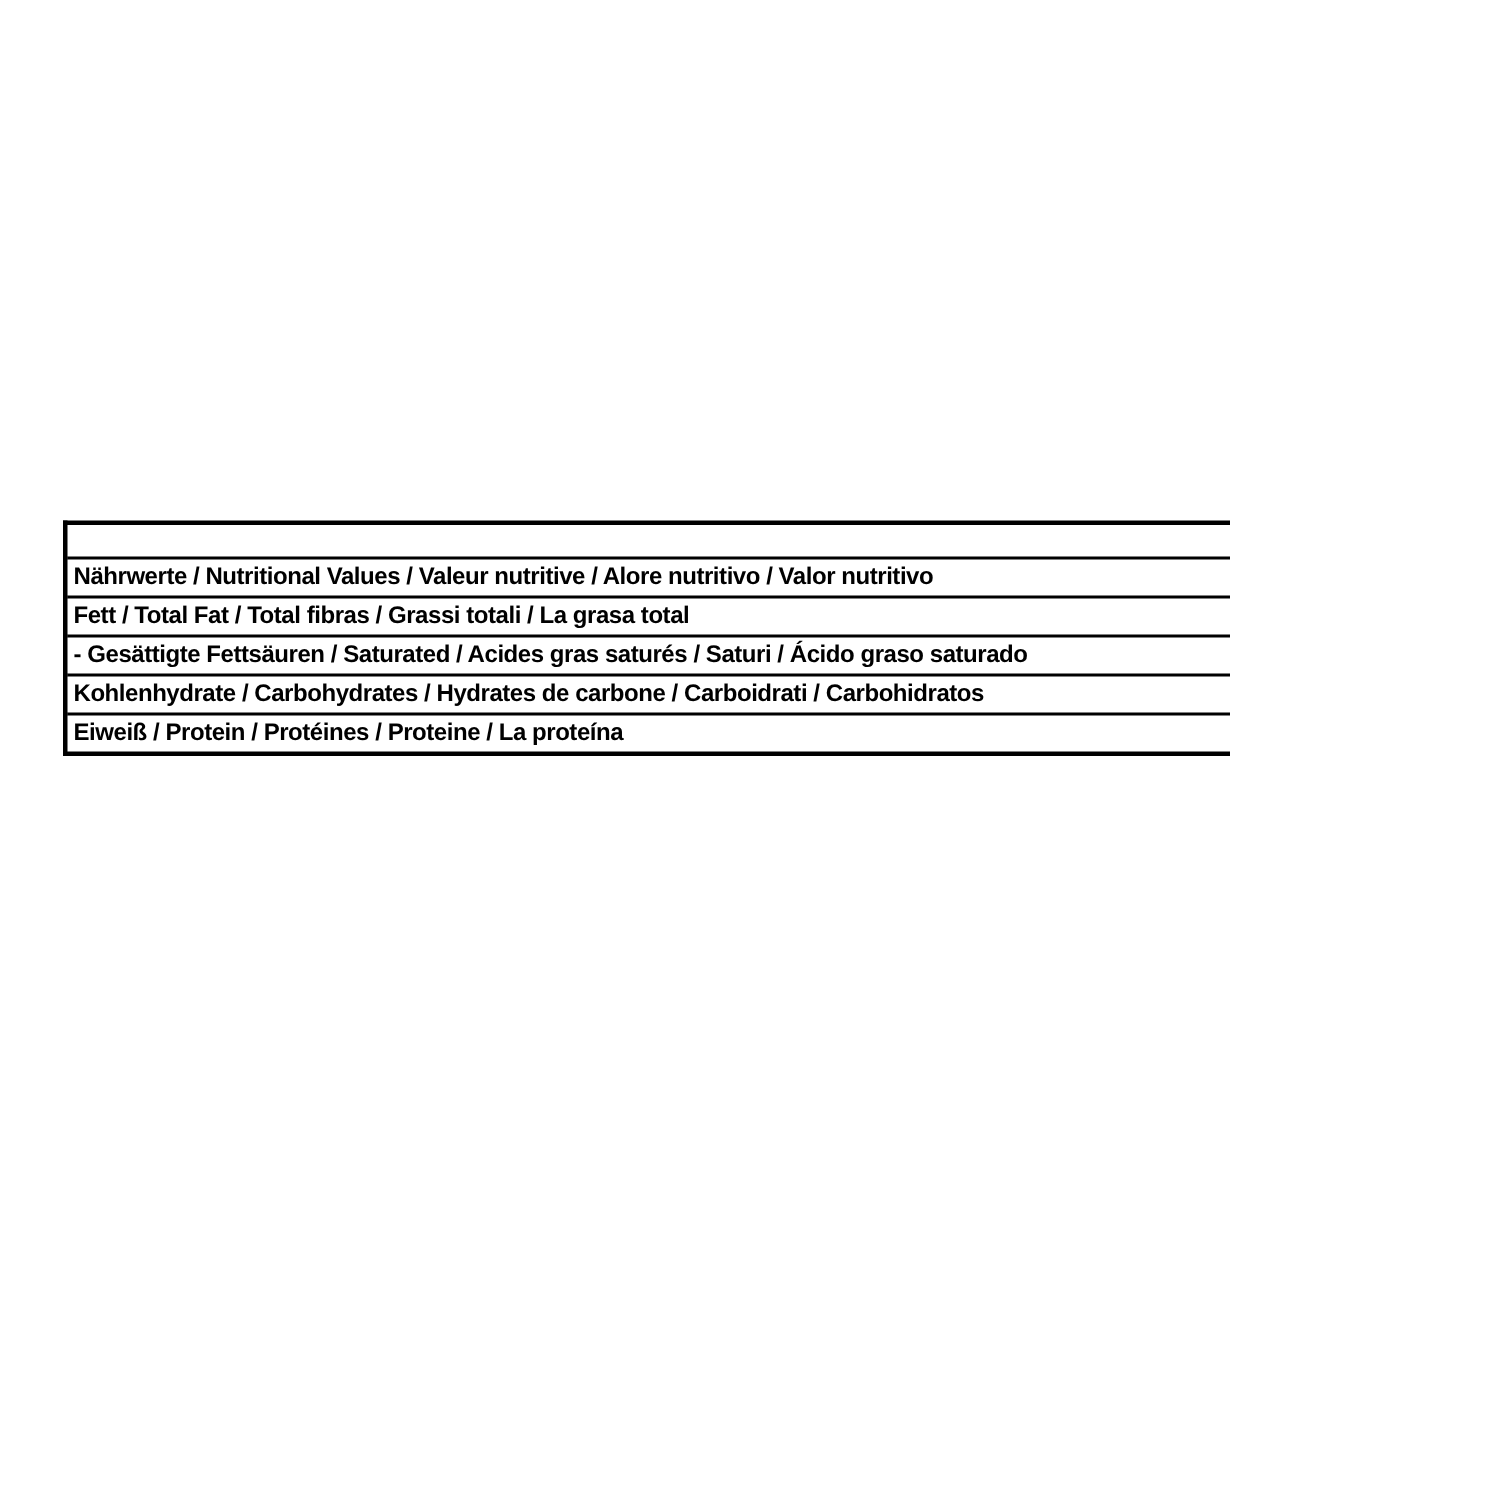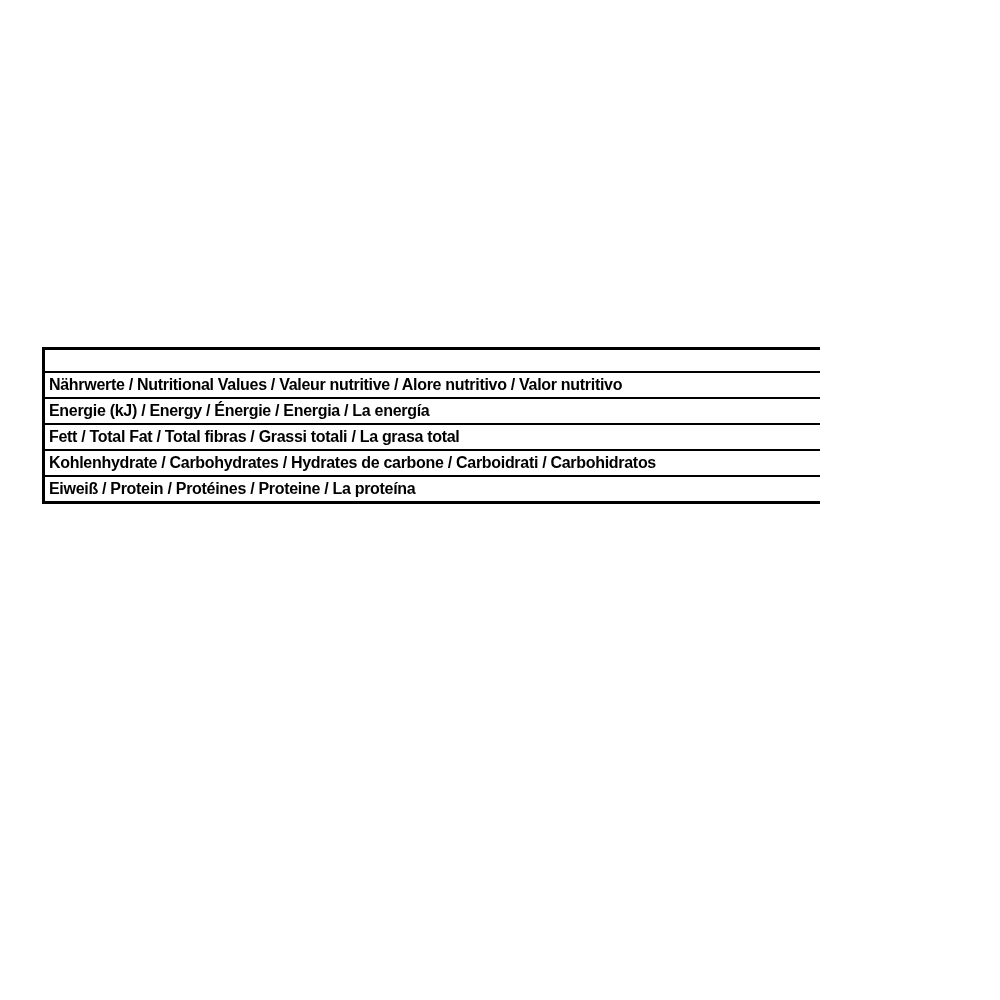--- a/index.html
+++ b/index.html
@@ -64,31 +64,31 @@
         <tr class="empty-row">
       <td class="label-cell"></td>
       <td class="unit-cell"></td>
     </tr>
 
     <tr>
       <td class="label-cell">Nährwerte / Nutritional Values / Valeur nutritive / Alore nutritivo / Valor nutritivo</td>
       <td class="unit-cell">100 ml / g</td>
     </tr>
 
-    <tr>
-      <td class="label-cell">Energie (kJ) / Energy / Énergie / Energia / La energía</td>
-      <td class="value-cell">1762</td>
-    </tr>
 
 
     <tr>
       <td class="label-cell">Fett / Total Fat / Total fibras / Grassi totali / La grasa total</td>
       <td class="value-cell">16,9</td>
     </tr>
 
+    <tr>
+      <td class="label-cell">- Gesättigte Fettsäuren / Saturated / Acides gras saturés / Saturi / Ácido graso saturado</td>
+      <td class="value-cell">6,7</td>
+    </tr>
 
     <tr>
       <td class="label-cell">Kohlenhydrate / Carbohydrates / Hydrates de carbone / Carboidrati / Carbohidratos</td>
       <td class="value-cell">81,0</td>
     </tr>
 
 
 
     <tr>
       <td class="label-cell">Eiweiß / Protein / Protéines / Proteine / La proteína</td>

